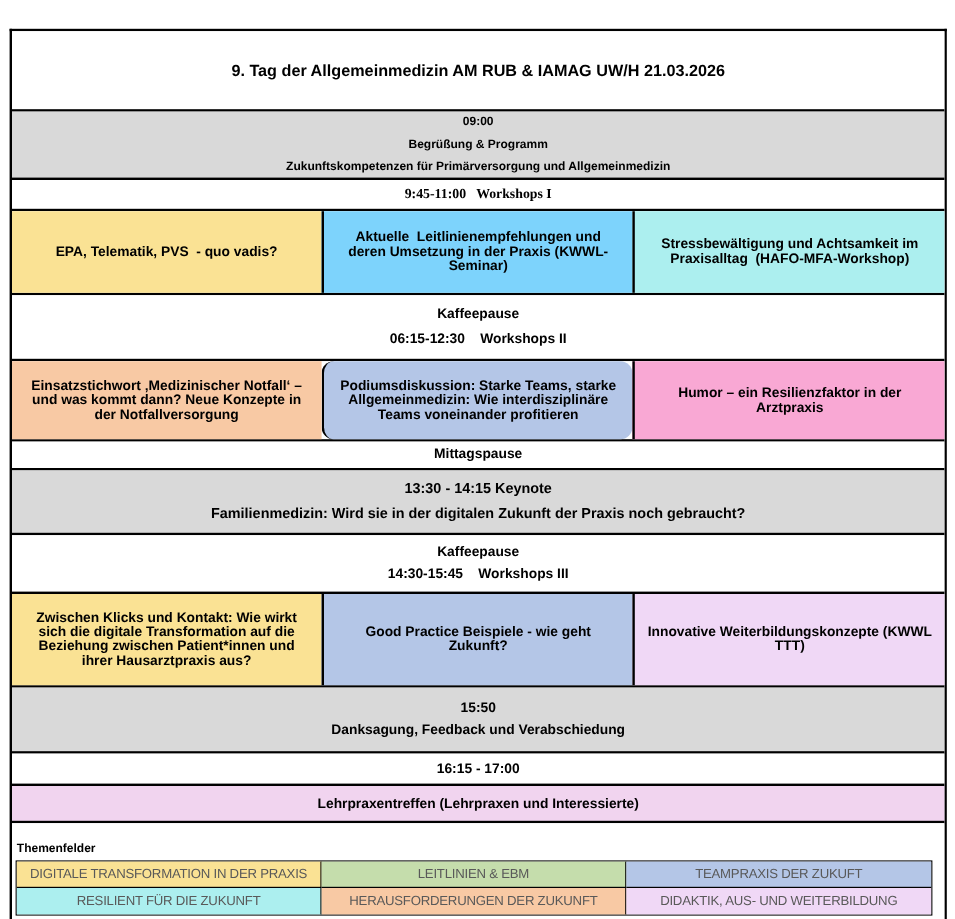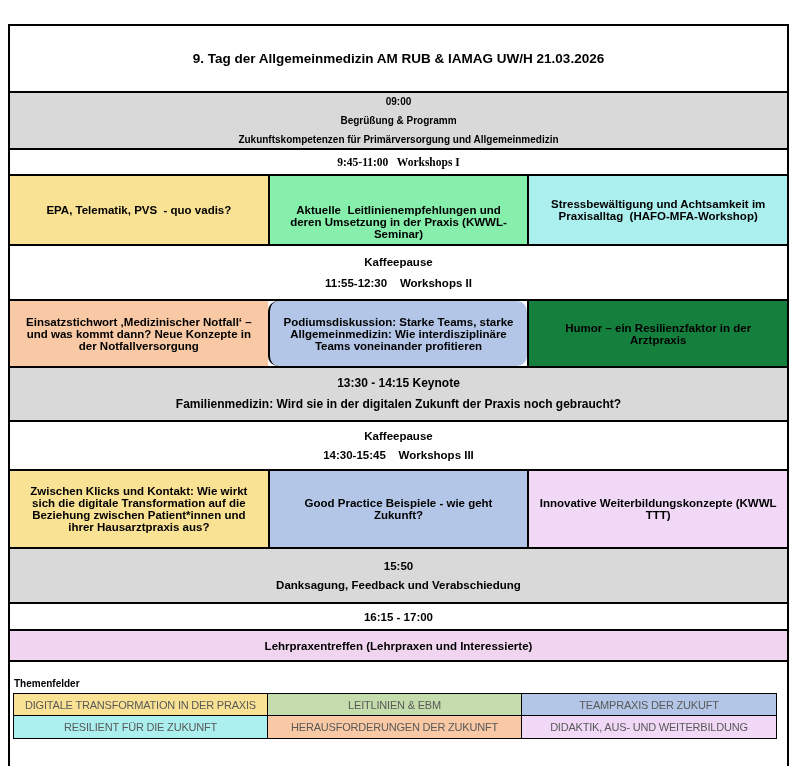--- a/index.html
+++ b/index.html
@@ -99,45 +99,48 @@
     </div>
 
     <div class="row ws-header-row">
       <div class="txt">9:45-11:00   Workshops I</div>
     </div>
 
     <div class="row cells-row ws1-row">
       <div class="wcell bg-yellow" style="background: rgb(250, 226, 148);">
         <span class="txt">EPA, Telematik, PVS  - quo vadis?</span>
       </div>
-      <div class="wcell bg-green" style="background: #86efac; align-items: flex-end;">
+      <div class="wcell bg-green" style="background: #7dd3fc;">
         <span class="txt">Aktuelle  Leitlinienempfehlungen und deren Umsetzung in der Praxis (KWWL-Seminar)</span>
       </div>
       <div class="wcell bg-cyan" style="background: rgb(172, 239, 239);">
         <span class="txt">Stressbewältigung und Achtsamkeit im Praxisalltag  (HAFO-MFA-Workshop)</span>
       </div>
     </div>
 
     <div class="row break-row break1-row">
       <div class="txt">Kaffeepause</div>
-      <div class="txt">11:55-12:30    Workshops II</div>
+      <div class="txt">06:15-12:30    Workshops II</div>
     </div>
 
     <div class="row cells-row ws2-row">
       <div class="wcell bg-orange" style="background: rgb(248, 201, 164);">
         <span class="txt">Einsatzstichwort ‚Medizinischer Notfall‘ – und was kommt dann? Neue Konzepte in der Notfallversorgung</span>
       </div>
       <div class="wcell bg-blue" style="background: rgb(180, 198, 231); border-radius: 10px;">
         <span class="txt">Podiumsdiskussion: Starke Teams, starke Allgemeinmedizin: Wie interdisziplinäre Teams voneinander profitieren</span>
       </div>
-      <div class="wcell bg-cyan" style="background: #15803d;">
+      <div class="wcell bg-cyan" style="background: #f9a8d4;">
         <span class="txt">Humor – ein Resilienzfaktor in der Arztpraxis</span>
       </div>
     </div>
 
+    <div class="row lunch-row">
+      <div class="txt">Mittagspause</div>
+    </div>
 
     <div class="row gray keynote-row">
       <div class="txt">13:30 - 14:15 Keynote</div>
       <div class="txt">Familienmedizin: Wird sie in der digitalen Zukunft der Praxis noch gebraucht?</div>
     </div>
 
     <div class="row break-row break2-row">
       <div class="txt">Kaffeepause</div>
       <div class="txt">14:30-15:45    Workshops III</div>
     </div>

